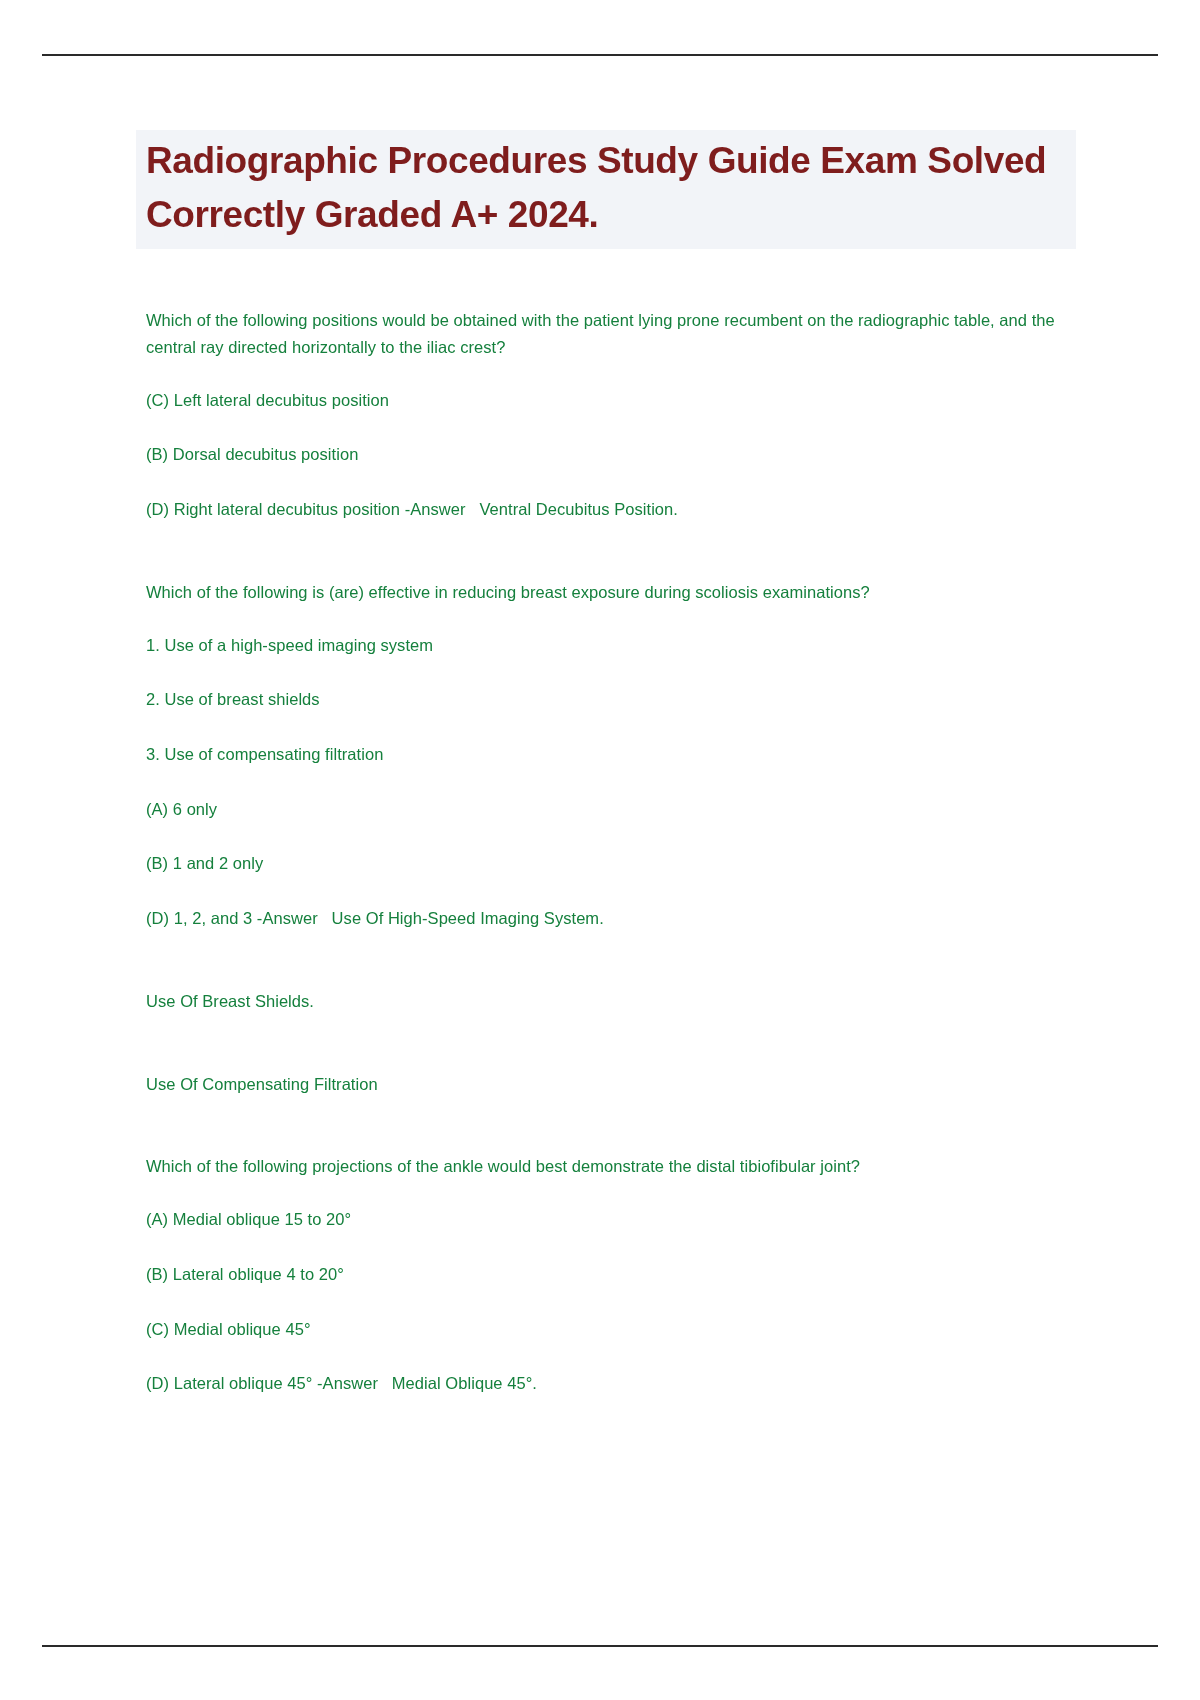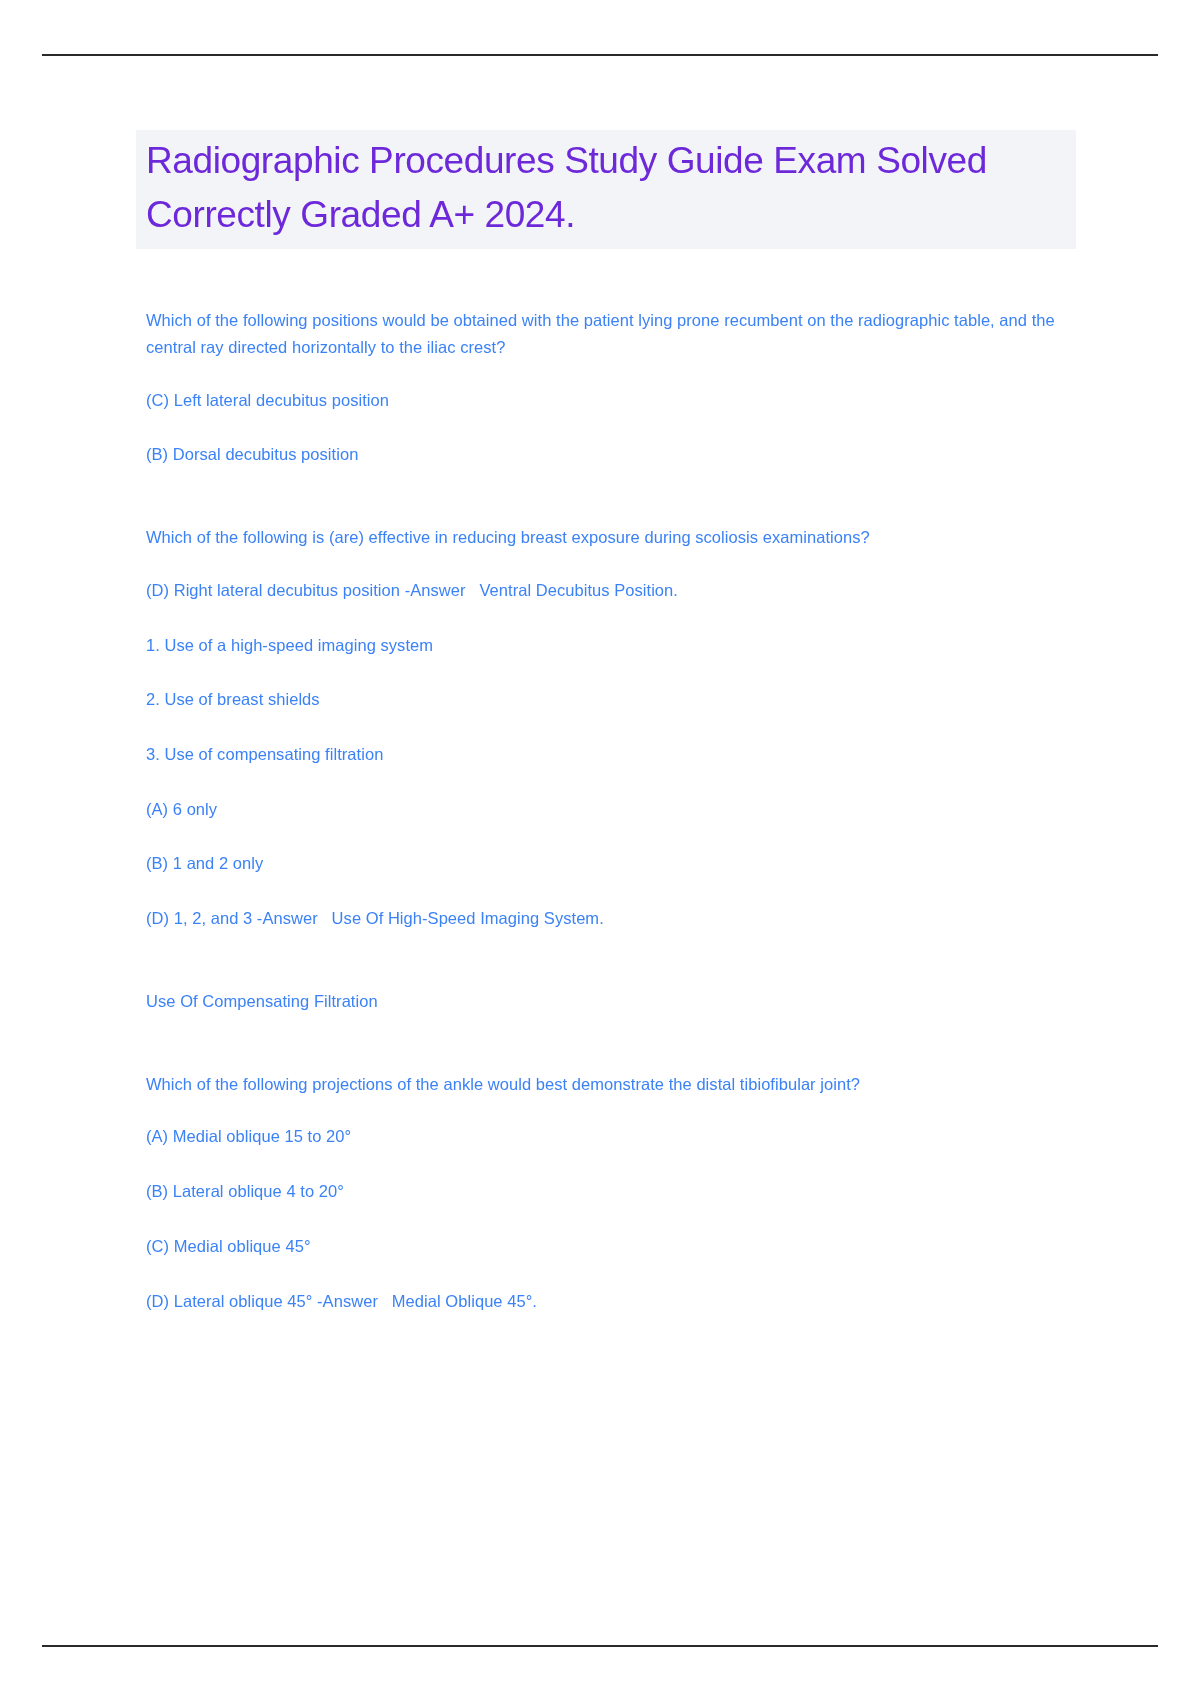--- a/index.html
+++ b/index.html
@@ -36,38 +36,38 @@
 
   .content {
     position: absolute;
     left: 146px;
     top: 130px;
     width: 930px;
   }
 
   .doc-title {
     font-size: 37px;
-    font-weight: normal;
+    font-weight: bold;
     line-height: 1.45;
     letter-spacing: -0.4px;
-    color: #6d28d9;
+    color: #7f1d1d;
     margin: 0 0 0 -10px;
     padding: 4px 10px 8px 10px;
     display: inline-block;
     background: #f2f4f8;
   }
 
   .body-block {
     margin-top: 58px;
   }
 
   .para {
     font-size: 16.5px;
     line-height: 1.62;
-    color: #3b82f6;
+    color: #15803d;
     margin: 0 0 28px 0;
     letter-spacing: 0.05px;
   }
   .para.gap-before {
     margin-top: 56px;
   }
   .stem {
     margin-bottom: 26px;
   }
 </style>
@@ -81,30 +81,31 @@
 
   <div class="content">
 
     <h1 class="doc-title">Radiographic Procedures Study Guide Exam Solved Correctly Graded A+ 2024.</h1>
 
     <div class="body-block">
 
       <p class="para stem">Which of the following positions would be obtained with the patient lying prone recumbent on the radiographic table, and the central ray directed horizontally to the iliac crest?</p>
       <p class="para">(C) Left lateral decubitus position</p>
       <p class="para">(B) Dorsal decubitus position</p>
+      <p class="para">(D) Right lateral decubitus position -Answer&nbsp;&nbsp;&nbsp;Ventral Decubitus Position.</p>
+
       <p class="para stem gap-before">Which of the following is (are) effective in reducing breast exposure during scoliosis examinations?</p>
-
-      <p class="para">(D) Right lateral decubitus position -Answer&nbsp;&nbsp;&nbsp;Ventral Decubitus Position.</p>
       <p class="para">1. Use of a high-speed imaging system</p>
       <p class="para">2. Use of breast shields</p>
       <p class="para">3. Use of compensating filtration</p>
       <p class="para">(A) 6 only</p>
       <p class="para">(B) 1 and 2 only</p>
       <p class="para">(D) 1, 2, and 3 -Answer&nbsp;&nbsp;&nbsp;Use Of High-Speed Imaging System.</p>
 
+      <p class="para gap-before">Use Of Breast Shields.</p>
 
       <p class="para gap-before">Use Of Compensating Filtration</p>
 
       <p class="para stem gap-before">Which of the following projections of the ankle would best demonstrate the distal tibiofibular joint?</p>
       <p class="para">(A) Medial oblique 15 to 20°</p>
       <p class="para">(B) Lateral oblique 4 to 20°</p>
       <p class="para">(C) Medial oblique 45°</p>
       <p class="para">(D) Lateral oblique 45° -Answer&nbsp;&nbsp;&nbsp;Medial Oblique 45°.</p>
 
     </div>

